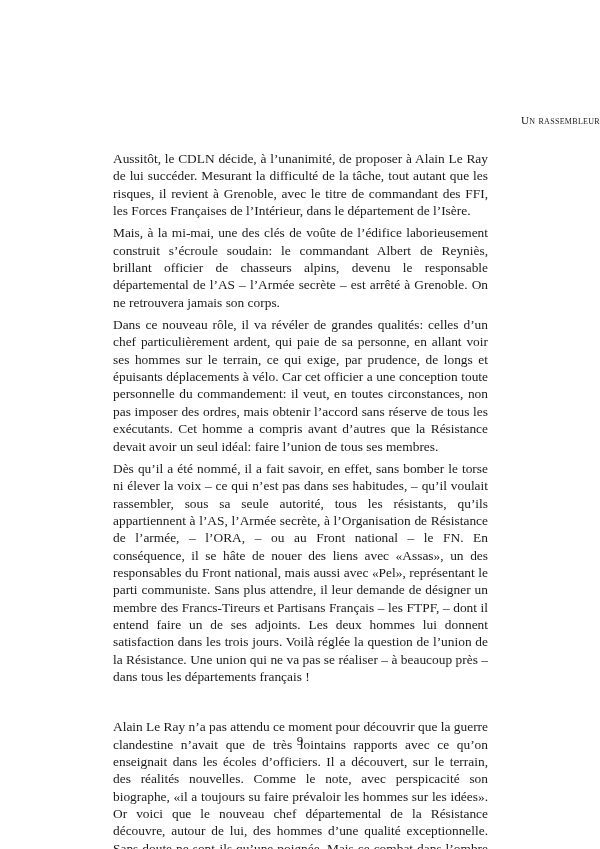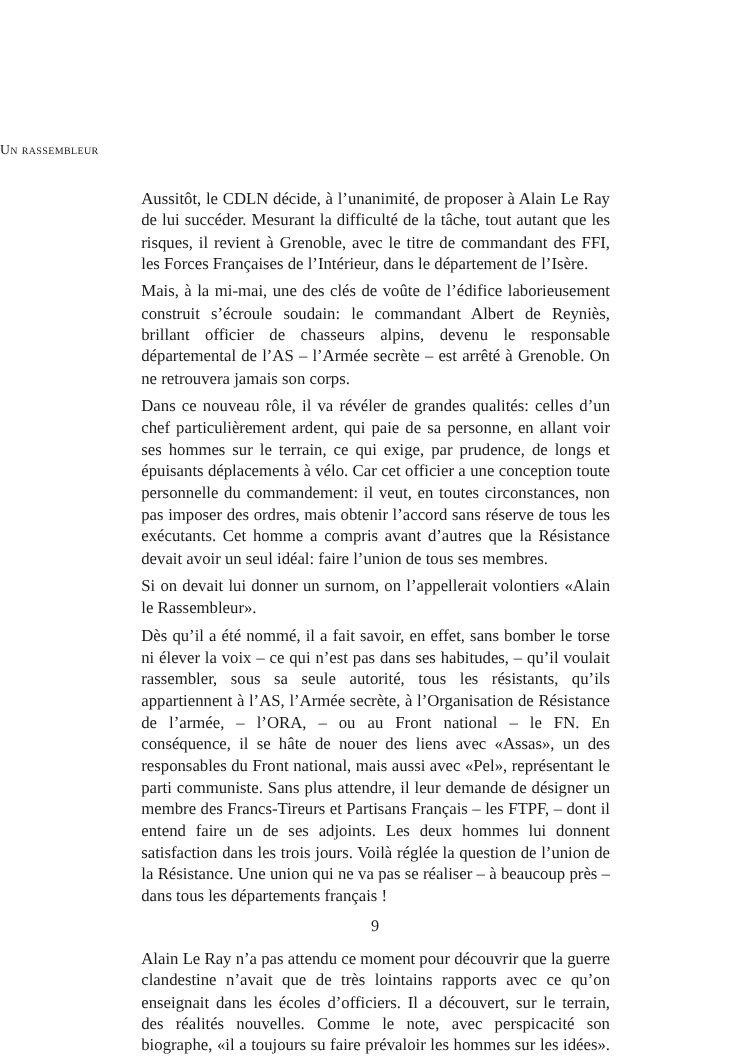--- a/index.html
+++ b/index.html
@@ -1,32 +1,31 @@
 <!DOCTYPE html>
 <html><head>
 <meta charset="utf-8">
 <style>
   html, body { margin:0; padding:0; background:#ffffff; }
   body { width:600px; height:849px; position:relative; overflow:hidden;
          font-family:"Liberation Serif","DejaVu Serif",serif; color:#1a1a1a; }
-  .header { position:absolute; top:114px; left:0; width:600px; text-align:left;
+  .header { position:absolute; top:114px; left:0; width:600px; text-align:right;
             font-size:11px; font-variant:small-caps; letter-spacing:0.3px; }
   .body { position:absolute; top:150px; left:113px; width:375px;
           font-size:13.4px; line-height:17.35px; text-align:justify; hyphens:manual; }
   .body p { margin:0 0 5px 0; }
   .body p.gap { margin-top:33px; }
   .folio { position:absolute; top:733px; left:0; width:600px; text-align:center; font-size:13px; }
 </style>
 </head>
 <body>
 
 <div class="header">Un rassembleur</div>
 
 <div class="body">
   <p>Aussitôt, le CDLN décide, à l’unanimité, de proposer à Alain Le Ray de lui succéder. Mesurant la difficulté de la tâche, tout autant que les risques, il revient à Grenoble, avec le titre de commandant des FFI, les Forces Françaises de l’Intérieur, dans le département de l’Isère.</p>
   <p>Mais, à la mi-mai, une des clés de voûte de l’édifice laborieusement construit s’écroule soudain: le commandant Albert de Reyniès, brillant officier de chasseurs alpins, devenu le responsable départemental de l’AS – l’Armée secrète – est arrêté à Grenoble. On ne retrouvera jamais son corps.</p>
   <p>Dans ce nouveau rôle, il va révéler de grandes qualités: celles d’un chef particulièrement ardent, qui paie de sa personne, en allant voir ses hommes sur le terrain, ce qui exige, par prudence, de longs et épuisants déplacements à vélo. Car cet officier a une conception toute personnelle du commandement: il veut, en toutes circonstances, non pas imposer des ordres, mais obtenir l’accord sans réserve de tous les exécutants. Cet homme a compris avant d’autres que la Résistance devait avoir un seul idéal: faire l’union de tous ses membres.</p>
-  <p>Si on devait lui donner un surnom, on l’appellerait volontiers «Alain le Rassembleur».</p>
   <p>Dès qu’il a été nommé, il a fait savoir, en effet, sans bomber le torse ni élever la voix – ce qui n’est pas dans ses habitudes, – qu’il voulait rassembler, sous sa seule autorité, tous les résistants, qu’ils appartiennent à l’AS, l’Armée secrète, à l’Organisation de Résistance de l’armée, – l’ORA, – ou au Front national – le FN. En conséquence, il se hâte de nouer des liens avec «Assas», un des responsables du Front national, mais aussi avec «Pel», représentant le parti communiste. Sans plus attendre, il leur demande de désigner un membre des Francs-Tireurs et Partisans Français – les FTPF, – dont il entend faire un de ses adjoints. Les deux hommes lui donnent satisfaction dans les trois jours. Voilà réglée la question de l’union de la Résistance. Une union qui ne va pas se réaliser – à beaucoup près – dans tous les départements français !</p>
   <p class="gap">Alain Le Ray n’a pas attendu ce moment pour découvrir que la guerre clandestine n’avait que de très lointains rapports avec ce qu’on enseignait dans les écoles d’officiers. Il a découvert, sur le terrain, des réalités nouvelles. Comme le note, avec perspicacité son biographe, «il a toujours su faire prévaloir les hommes sur les idées». Or voici que le nouveau chef départemental de la Résistance découvre, autour de lui, des hommes d’une qualité exceptionnelle. Sans doute ne sont-ils qu’une poignée. Mais ce combat dans l’ombre ne requiert pas l’intervention de gros bataillons. Bien au</p>
 </div>
 
 <div class="folio">9</div>
 
 </body></html>

